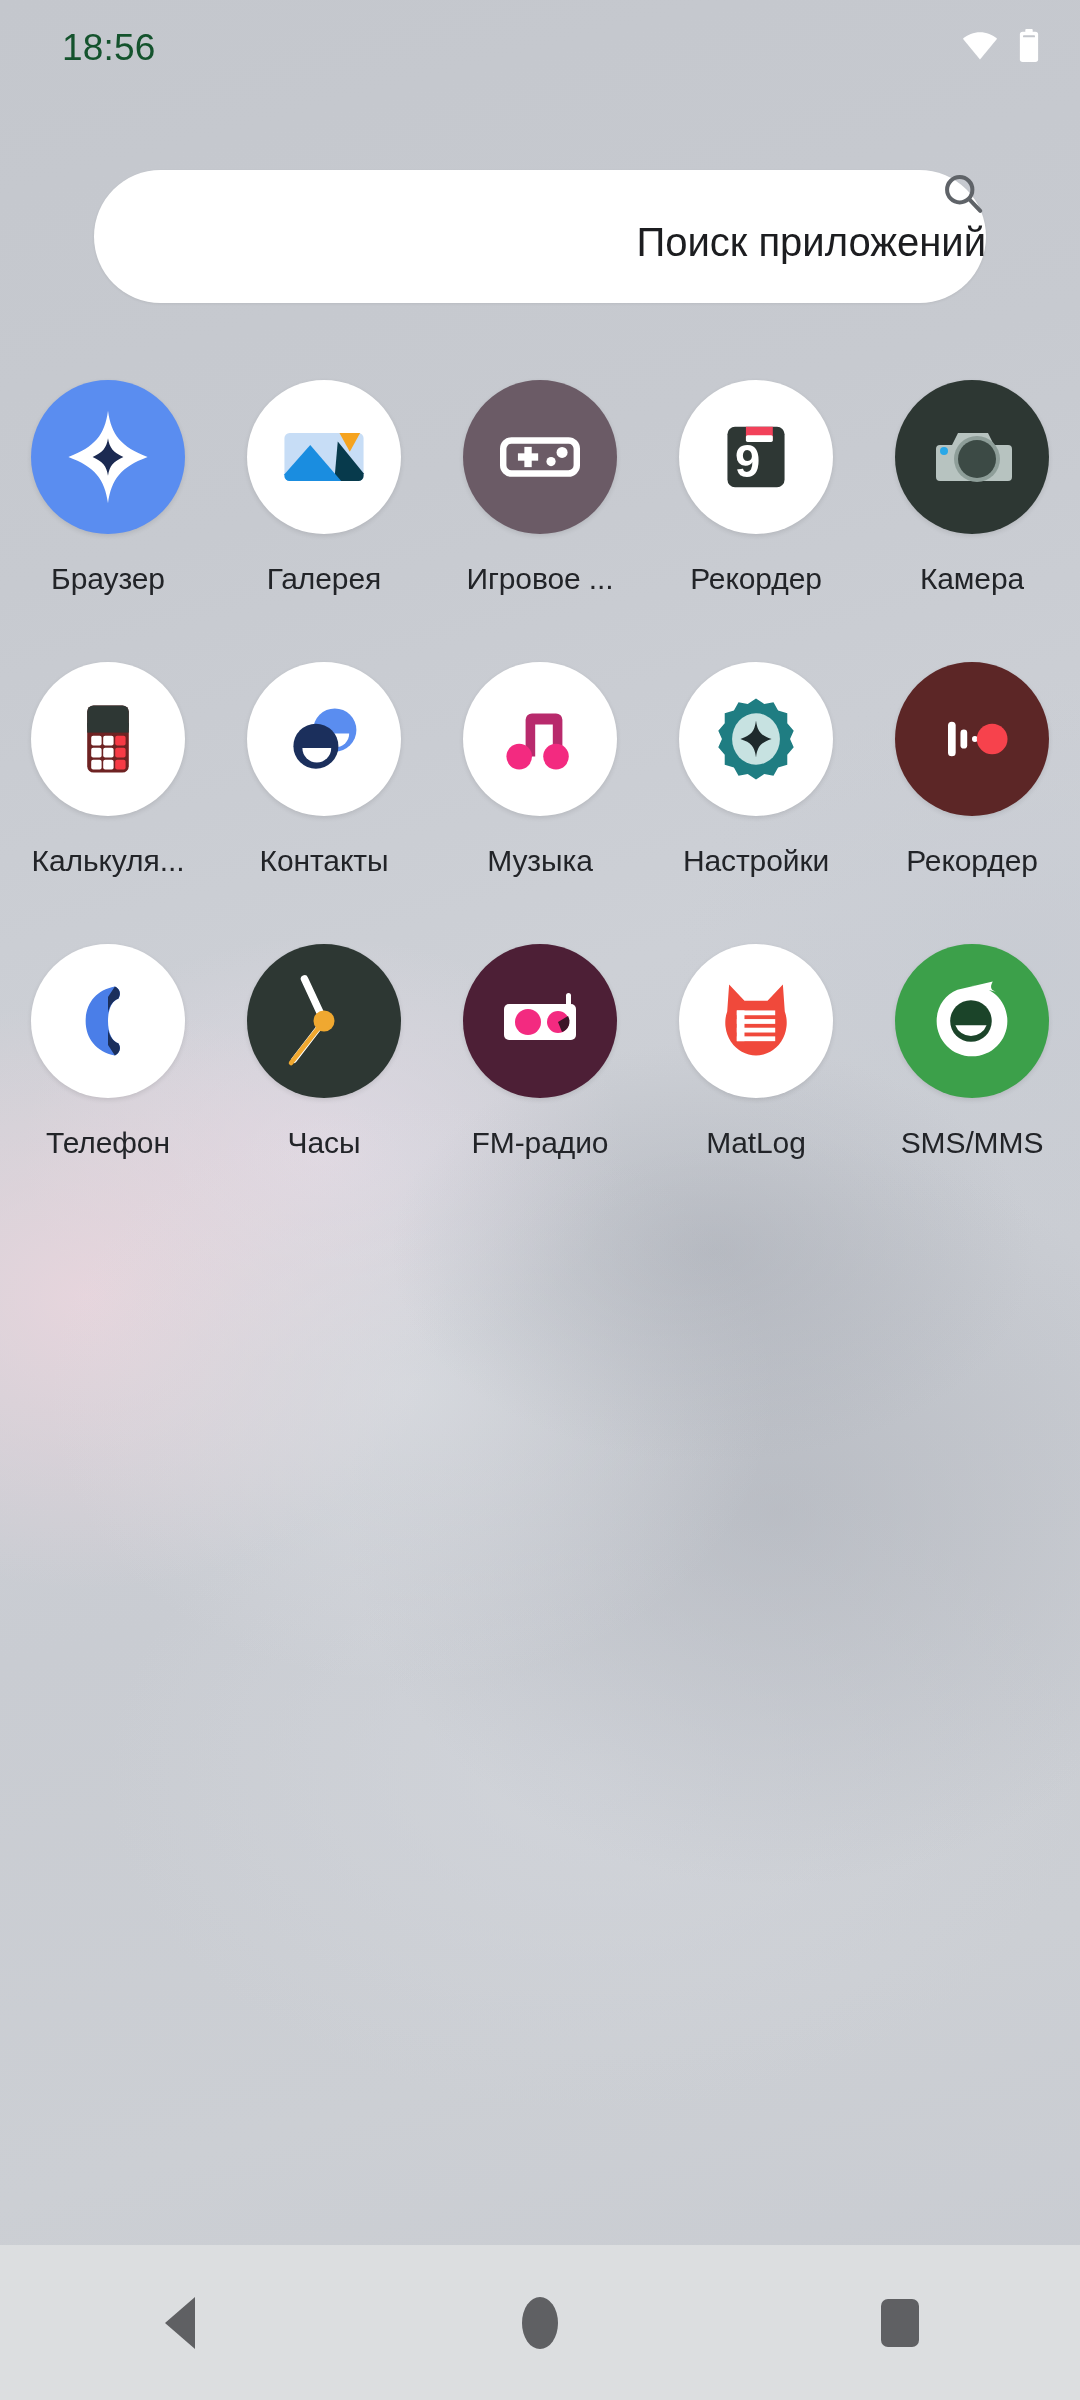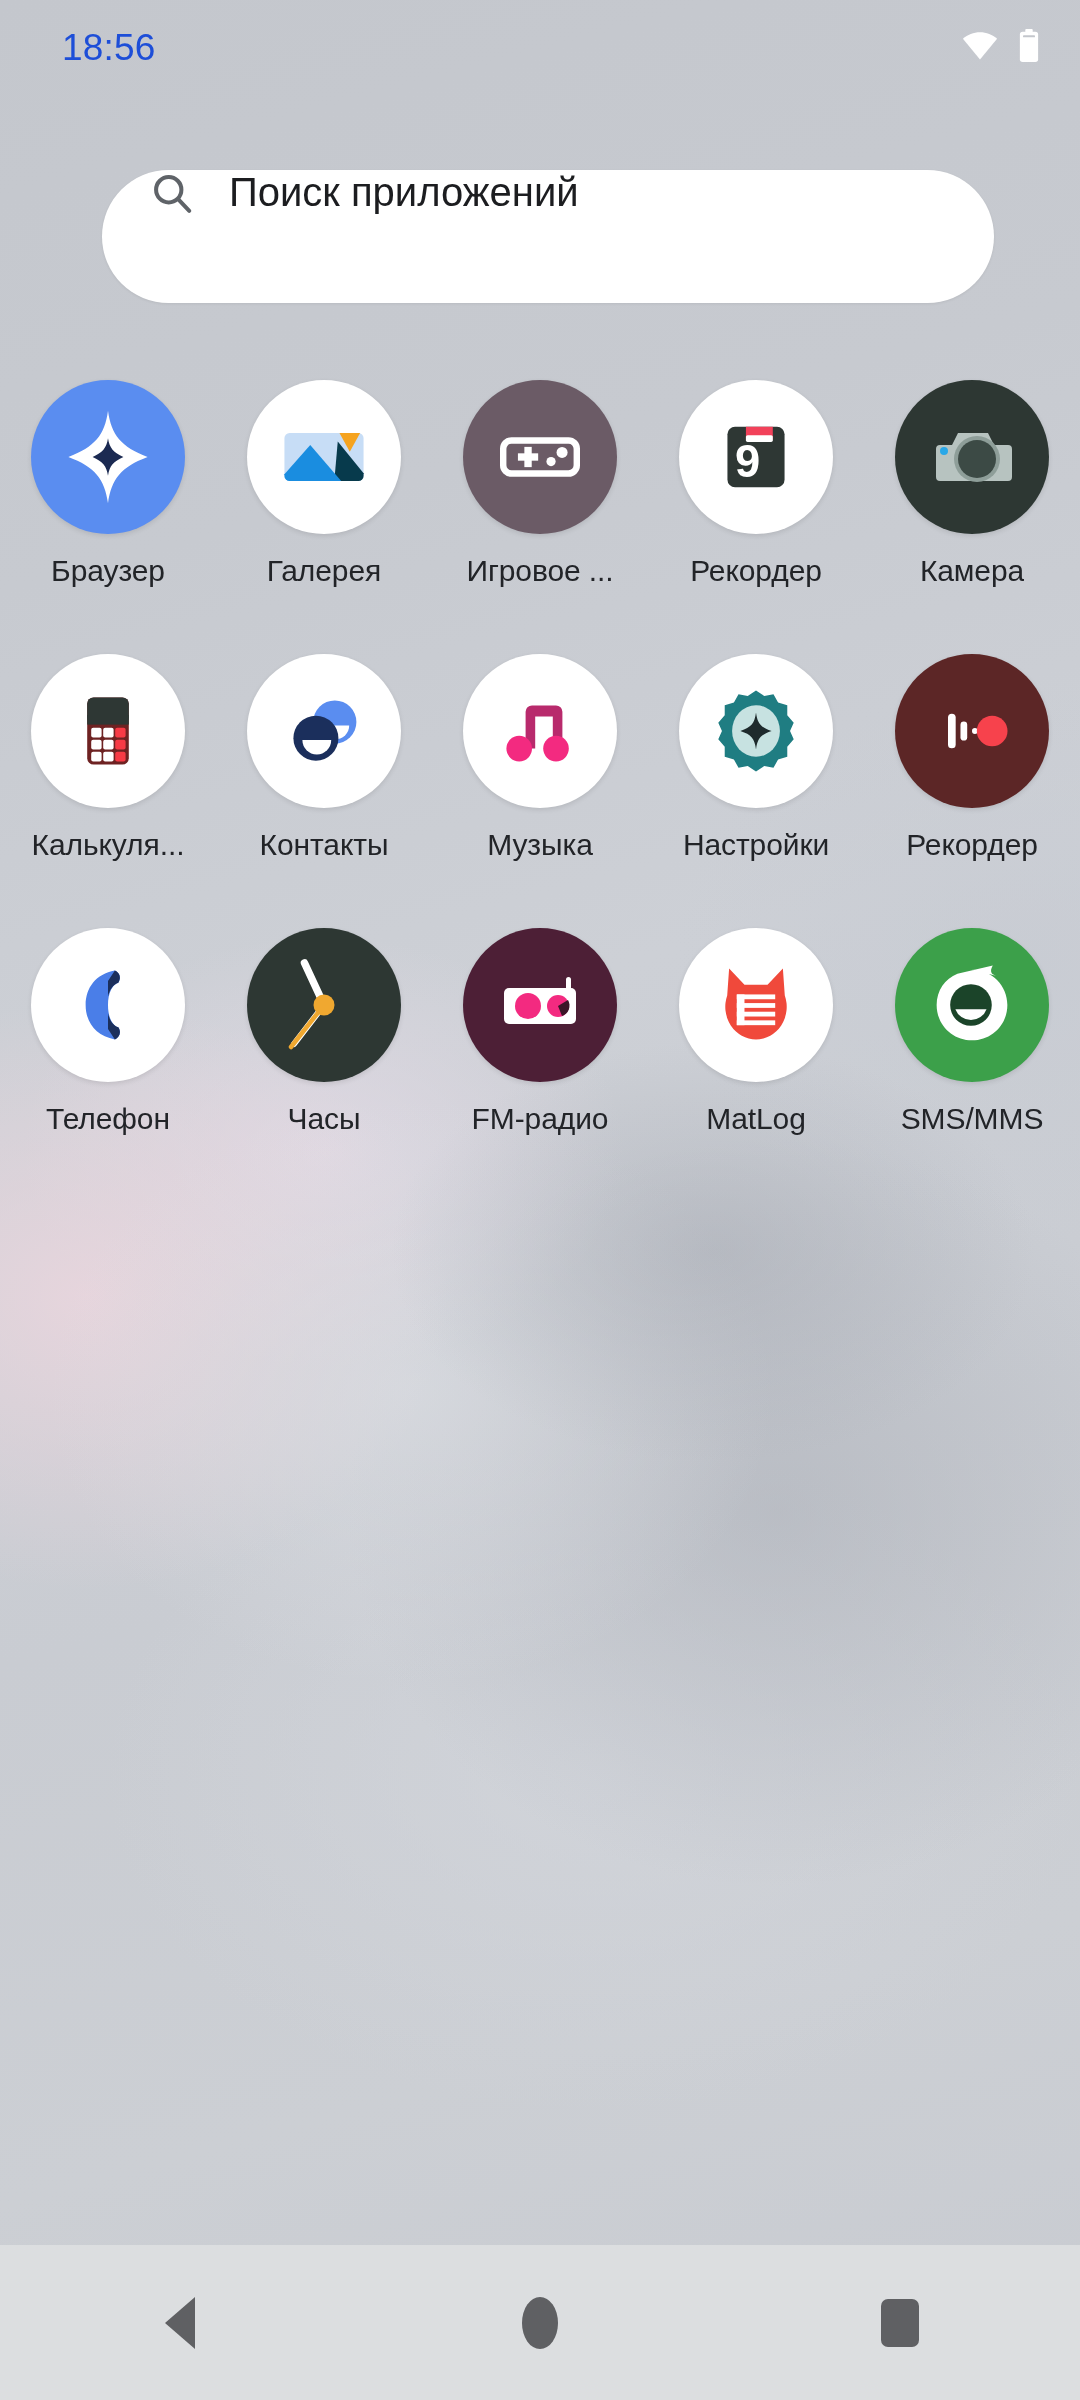--- a/index.html
+++ b/index.html
@@ -30,50 +30,51 @@
       radial-gradient(ellipse 460px 300px at 66% 18%, rgba(162,166,175,0.45) 0%, rgba(162,166,175,0) 70%),
       radial-gradient(ellipse 520px 420px at 38% 28%, rgba(222,224,229,0.6) 0%, rgba(222,224,229,0) 70%);
   }
 
   
   #statusbar{
     position:absolute; top:0; left:0; right:0; height:96px;
     display:flex; align-items:center; justify-content:space-between;
     padding:0 40px 0 62px; z-index:3;
   }
-  #clock{ color:#1d4ed8; font-size:37px; letter-spacing:.2px; }
+  #clock{ color:#14532d; font-size:37px; letter-spacing:.2px; }
   #statusicons{ display:flex; align-items:center; gap:19px; }
 
   
   #searchbar{
-    position:absolute; top:170px; left:102px; width:892px; height:133px;
-    background:#fff; border-radius:67px; display:flex; align-items:flex-start;
+    position:absolute; top:170px; left:94px; width:892px; height:133px;
+    background:#fff; border-radius:67px; display:flex; align-items:flex-end;
     padding-left:47px; z-index:3;
     box-shadow:0 1px 3px rgba(0,0,0,0.07);
+    flex-direction:column;
   }
   #search-label{ font-size:40px; color:#1c1d20; margin-left:34px; }
 
   
   #appgrid{
     position:absolute; top:380px; left:0; width:1080px; z-index:3;
     display:grid; grid-template-columns:repeat(5,1fr);
     row-gap:66px;
   }
   .app{
     display:flex; flex-direction:column; align-items:center;
     cursor:pointer;
   }
   .icon-wrap{
     width:154px; height:154px; border-radius:50%;
     display:flex; align-items:center; justify-content:center;
     position:relative; overflow:hidden;
     box-shadow:0 2px 5px rgba(0,0,0,0.10);
   }
   .app-label{
-    margin-top:20px; font-size:30px; color:#222428;
+    margin-top:28px; font-size:30px; color:#222428;
     max-width:168px; white-space:nowrap; overflow:hidden;
     text-align:center; letter-spacing:-0.1px;
   }
 
   
   #navbar{
     position:absolute; left:0; right:0; bottom:0; height:155px;
     background:#dcdee0; display:flex; align-items:center;
     justify-content:space-around; z-index:4;
   }

